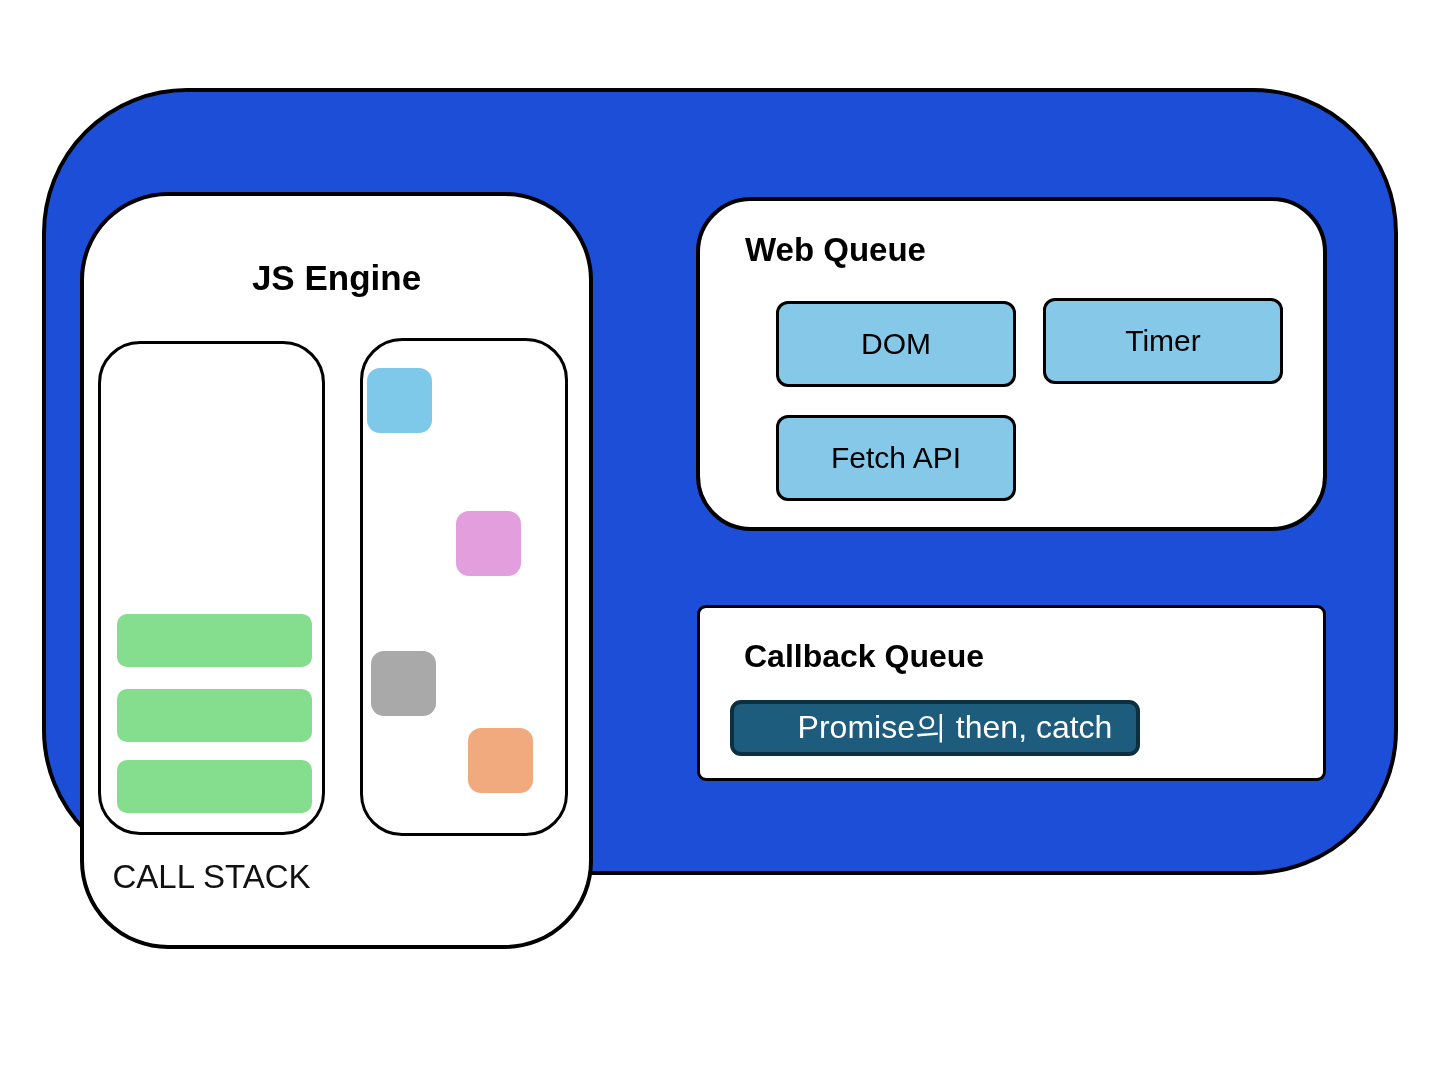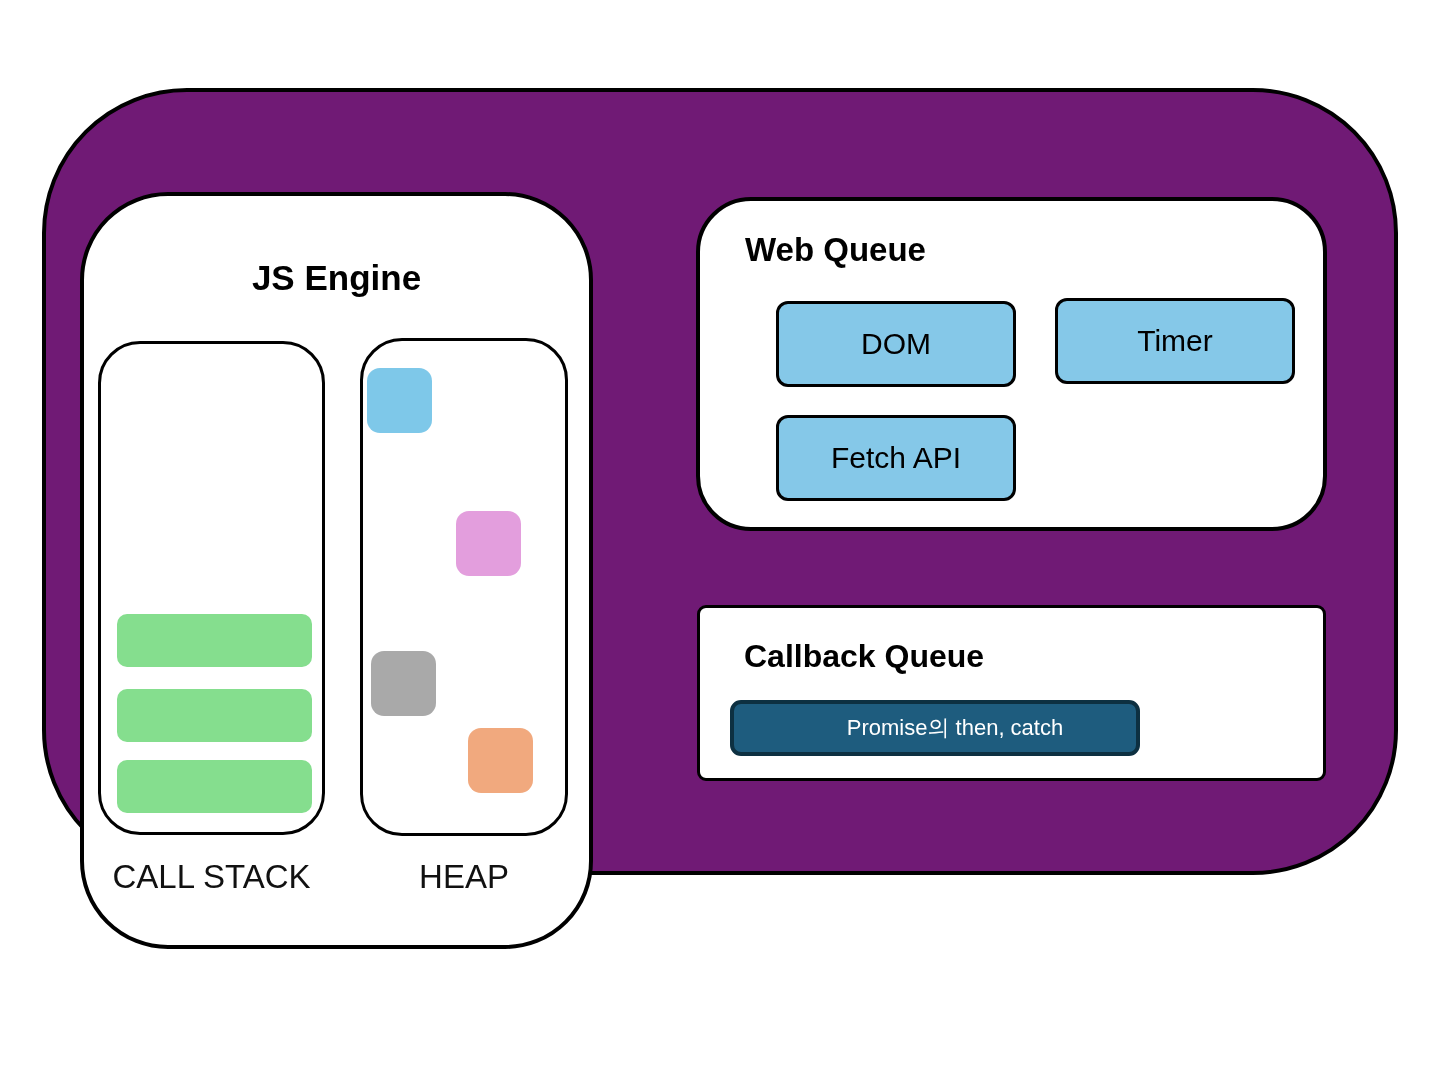--- a/index.html
+++ b/index.html
@@ -15,21 +15,21 @@
   .diagram-title {
     position: absolute; left: 57px; top: 34px;
     font-size: 38px; font-weight: 800; letter-spacing: -0.5px;
     color: #000;
   }
 
   .outer-box {
     position: absolute; left: 42px; top: 88px;
     width: 1356px; height: 787px;
     border: 4px solid #000; border-radius: 145px;
-    background: #701a75;
+    background: #1d4ed8;
   }
 
   
   .js-engine {
     position: absolute; left: 34px; top: 100px;   
     width: 513px; height: 757px;
     border: 4px solid #000; border-radius: 88px;
     background: #fff;
   }
   .js-engine-title {
@@ -100,21 +100,21 @@
   }
   .callback-queue-title {
     position: absolute; left: 44px; top: 30px;
     font-size: 32px; font-weight: 700;
   }
   .promise-badge {
     position: absolute; left: 30px; top: 92px;
     width: 410px; height: 56px;
     border: 4px solid #0d3041; border-radius: 11px;
     display: flex; align-items: center; justify-content: center;
-    font-size: 22px; font-weight: 400; padding-left: 40px;
+    font-size: 32px; font-weight: 400; padding-left: 40px;
   }
 </style>
 </head>
 <body>
 
 <div class="page">
 
 
   <div class="outer-box">
 
@@ -128,27 +128,26 @@
       </div>
 
       <div class="heap-box">
         <div class="heap-object o1" style="background: rgb(126, 200, 233);"></div>
         <div class="heap-object o2" style="background: rgb(227, 158, 221);"></div>
         <div class="heap-object o3" style="background: rgb(169, 169, 169);"></div>
         <div class="heap-object o4" style="background: rgb(241, 169, 126);"></div>
       </div>
 
       <div class="zone-label callstack">CALL STACK</div>
-      <div class="zone-label heap">HEAP</div>
     </div>
 
     <div class="web-apis">
       <div class="web-apis-title">Web Queue</div>
       <div class="api-button b1" style="background: rgb(133, 200, 232);">DOM</div>
-      <div class="api-button b2" style="background: rgb(133, 200, 232); margin-left: 12px;">Timer</div>
+      <div class="api-button b2" style="background: rgb(133, 200, 232);">Timer</div>
       <div class="api-button b3" style="background: rgb(133, 200, 232);">Fetch API</div>
     </div>
 
     <div class="callback-queue">
       <div class="callback-queue-title">Callback Queue</div>
       <div class="promise-badge" style="background: rgb(30, 92, 126); color: rgb(255, 255, 255);">Promise의 then, catch</div>
     </div>
 
   </div>
 </div>

